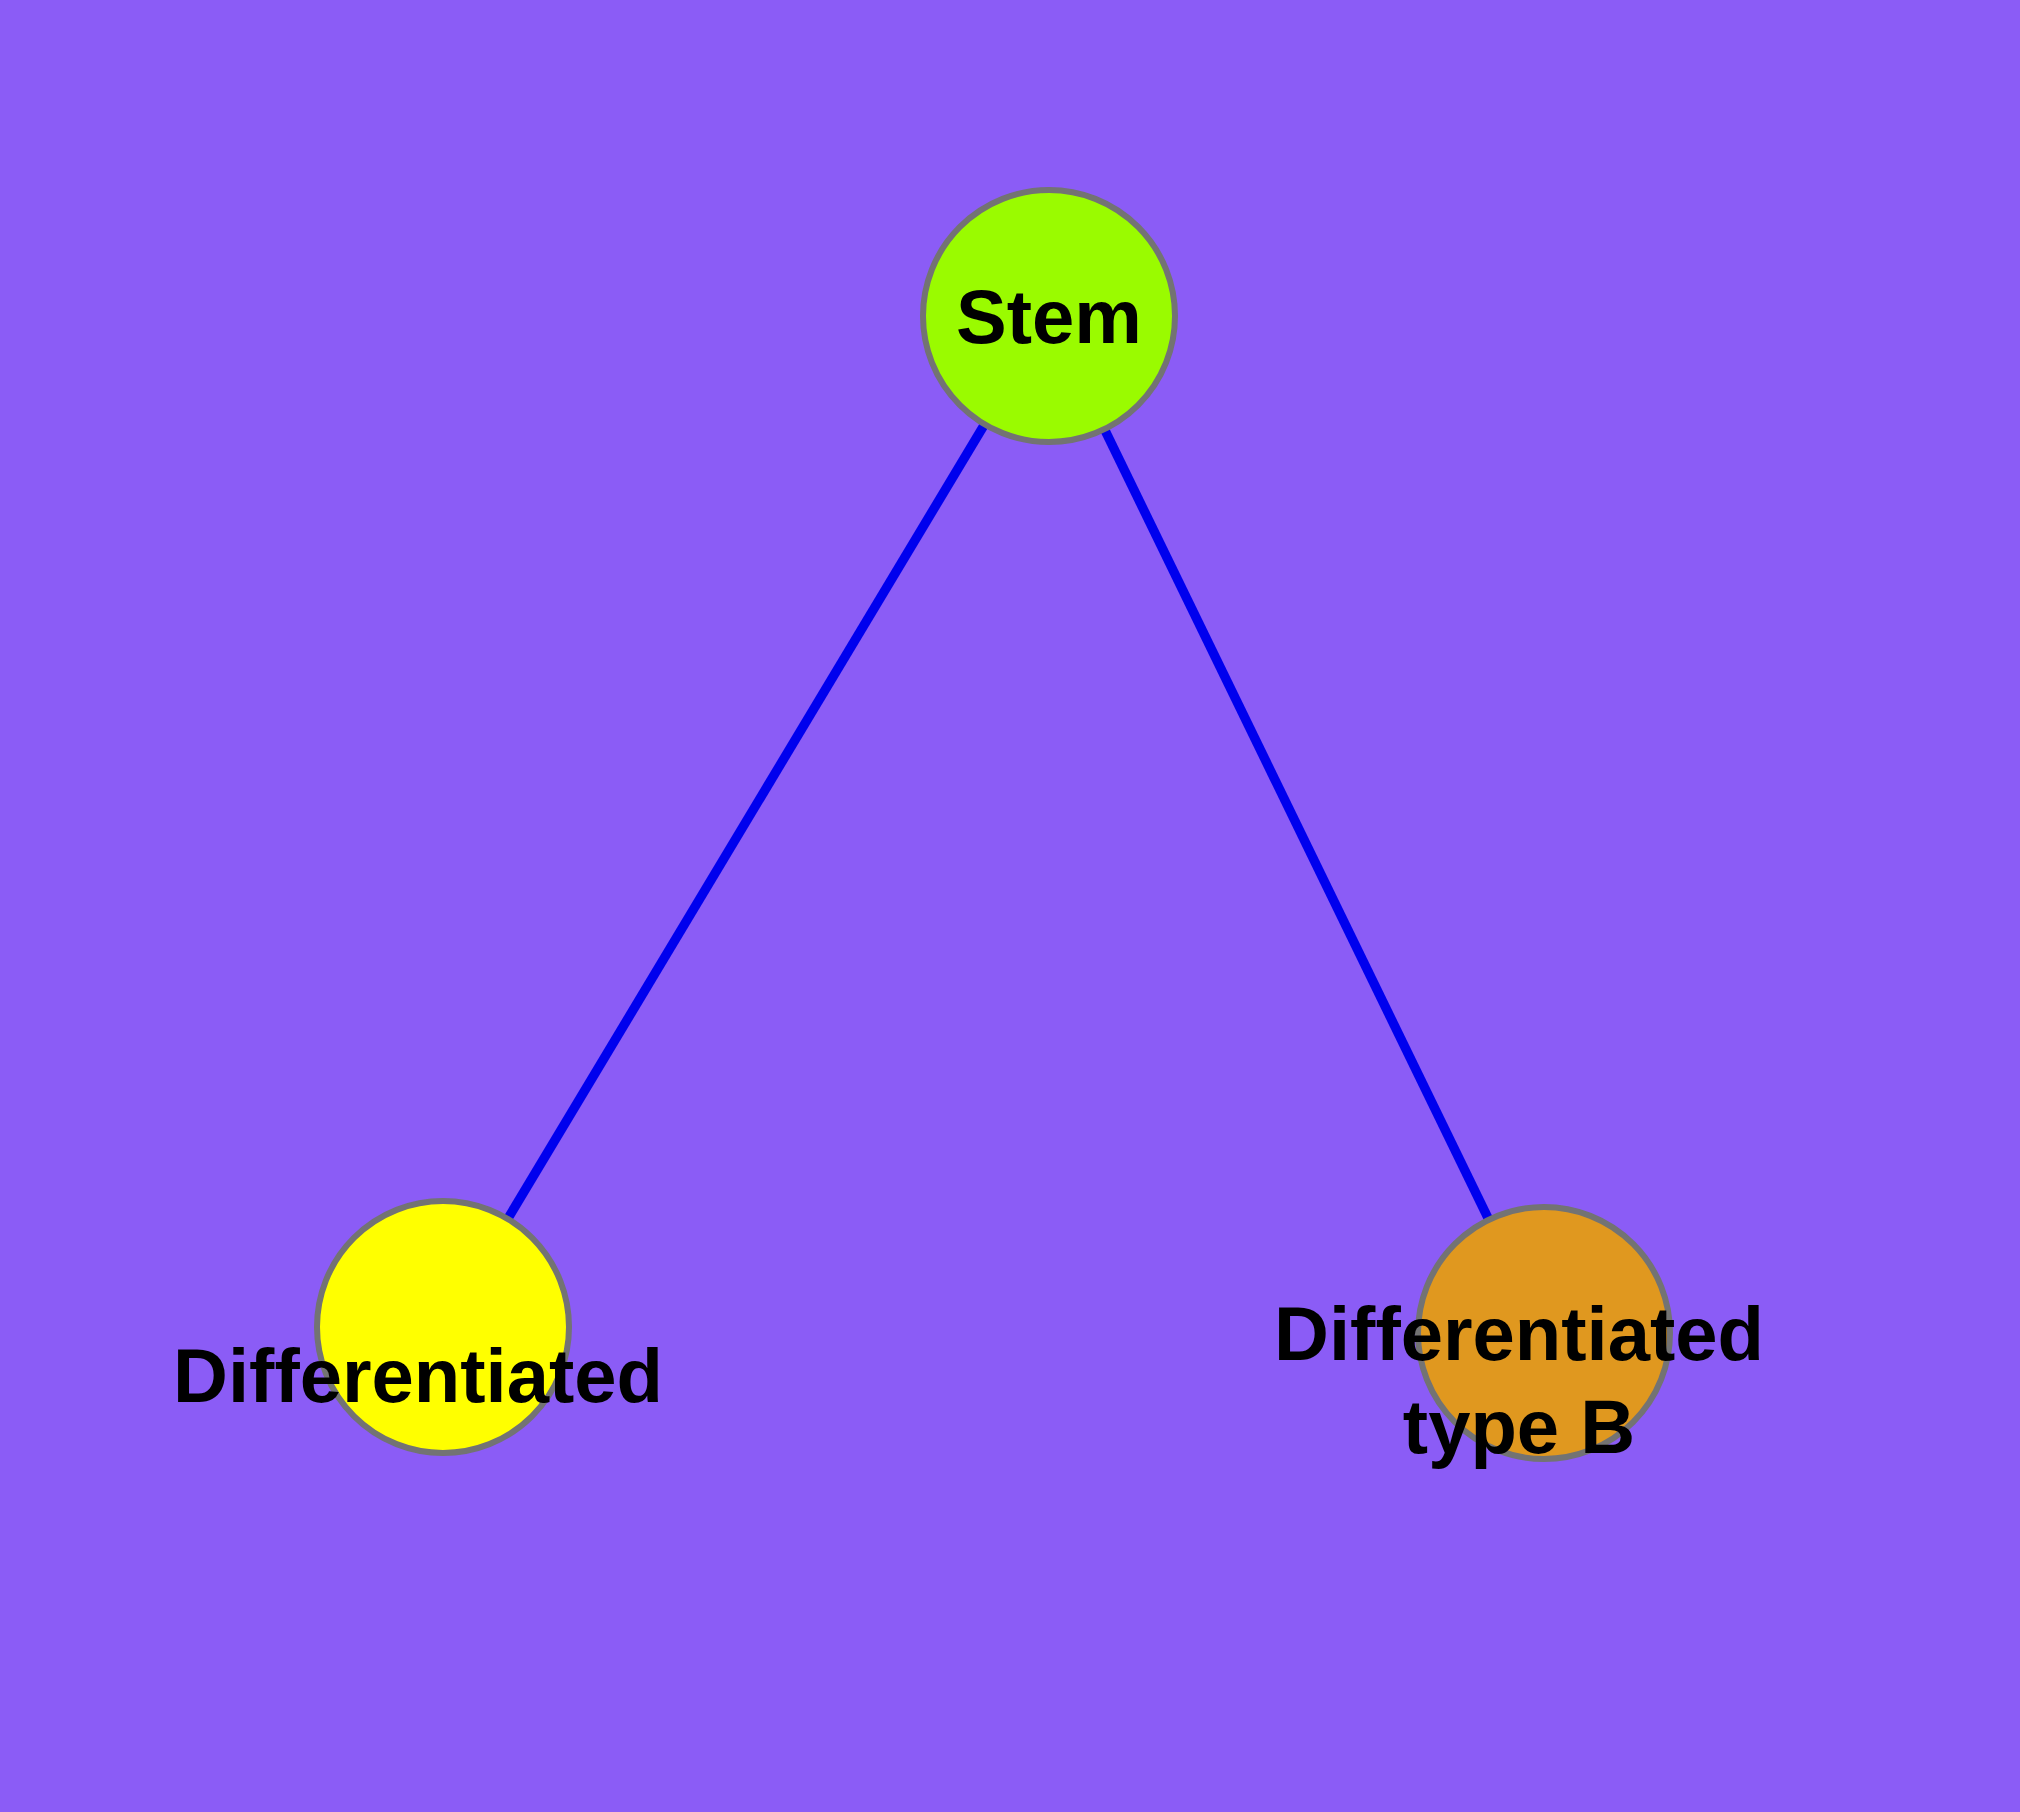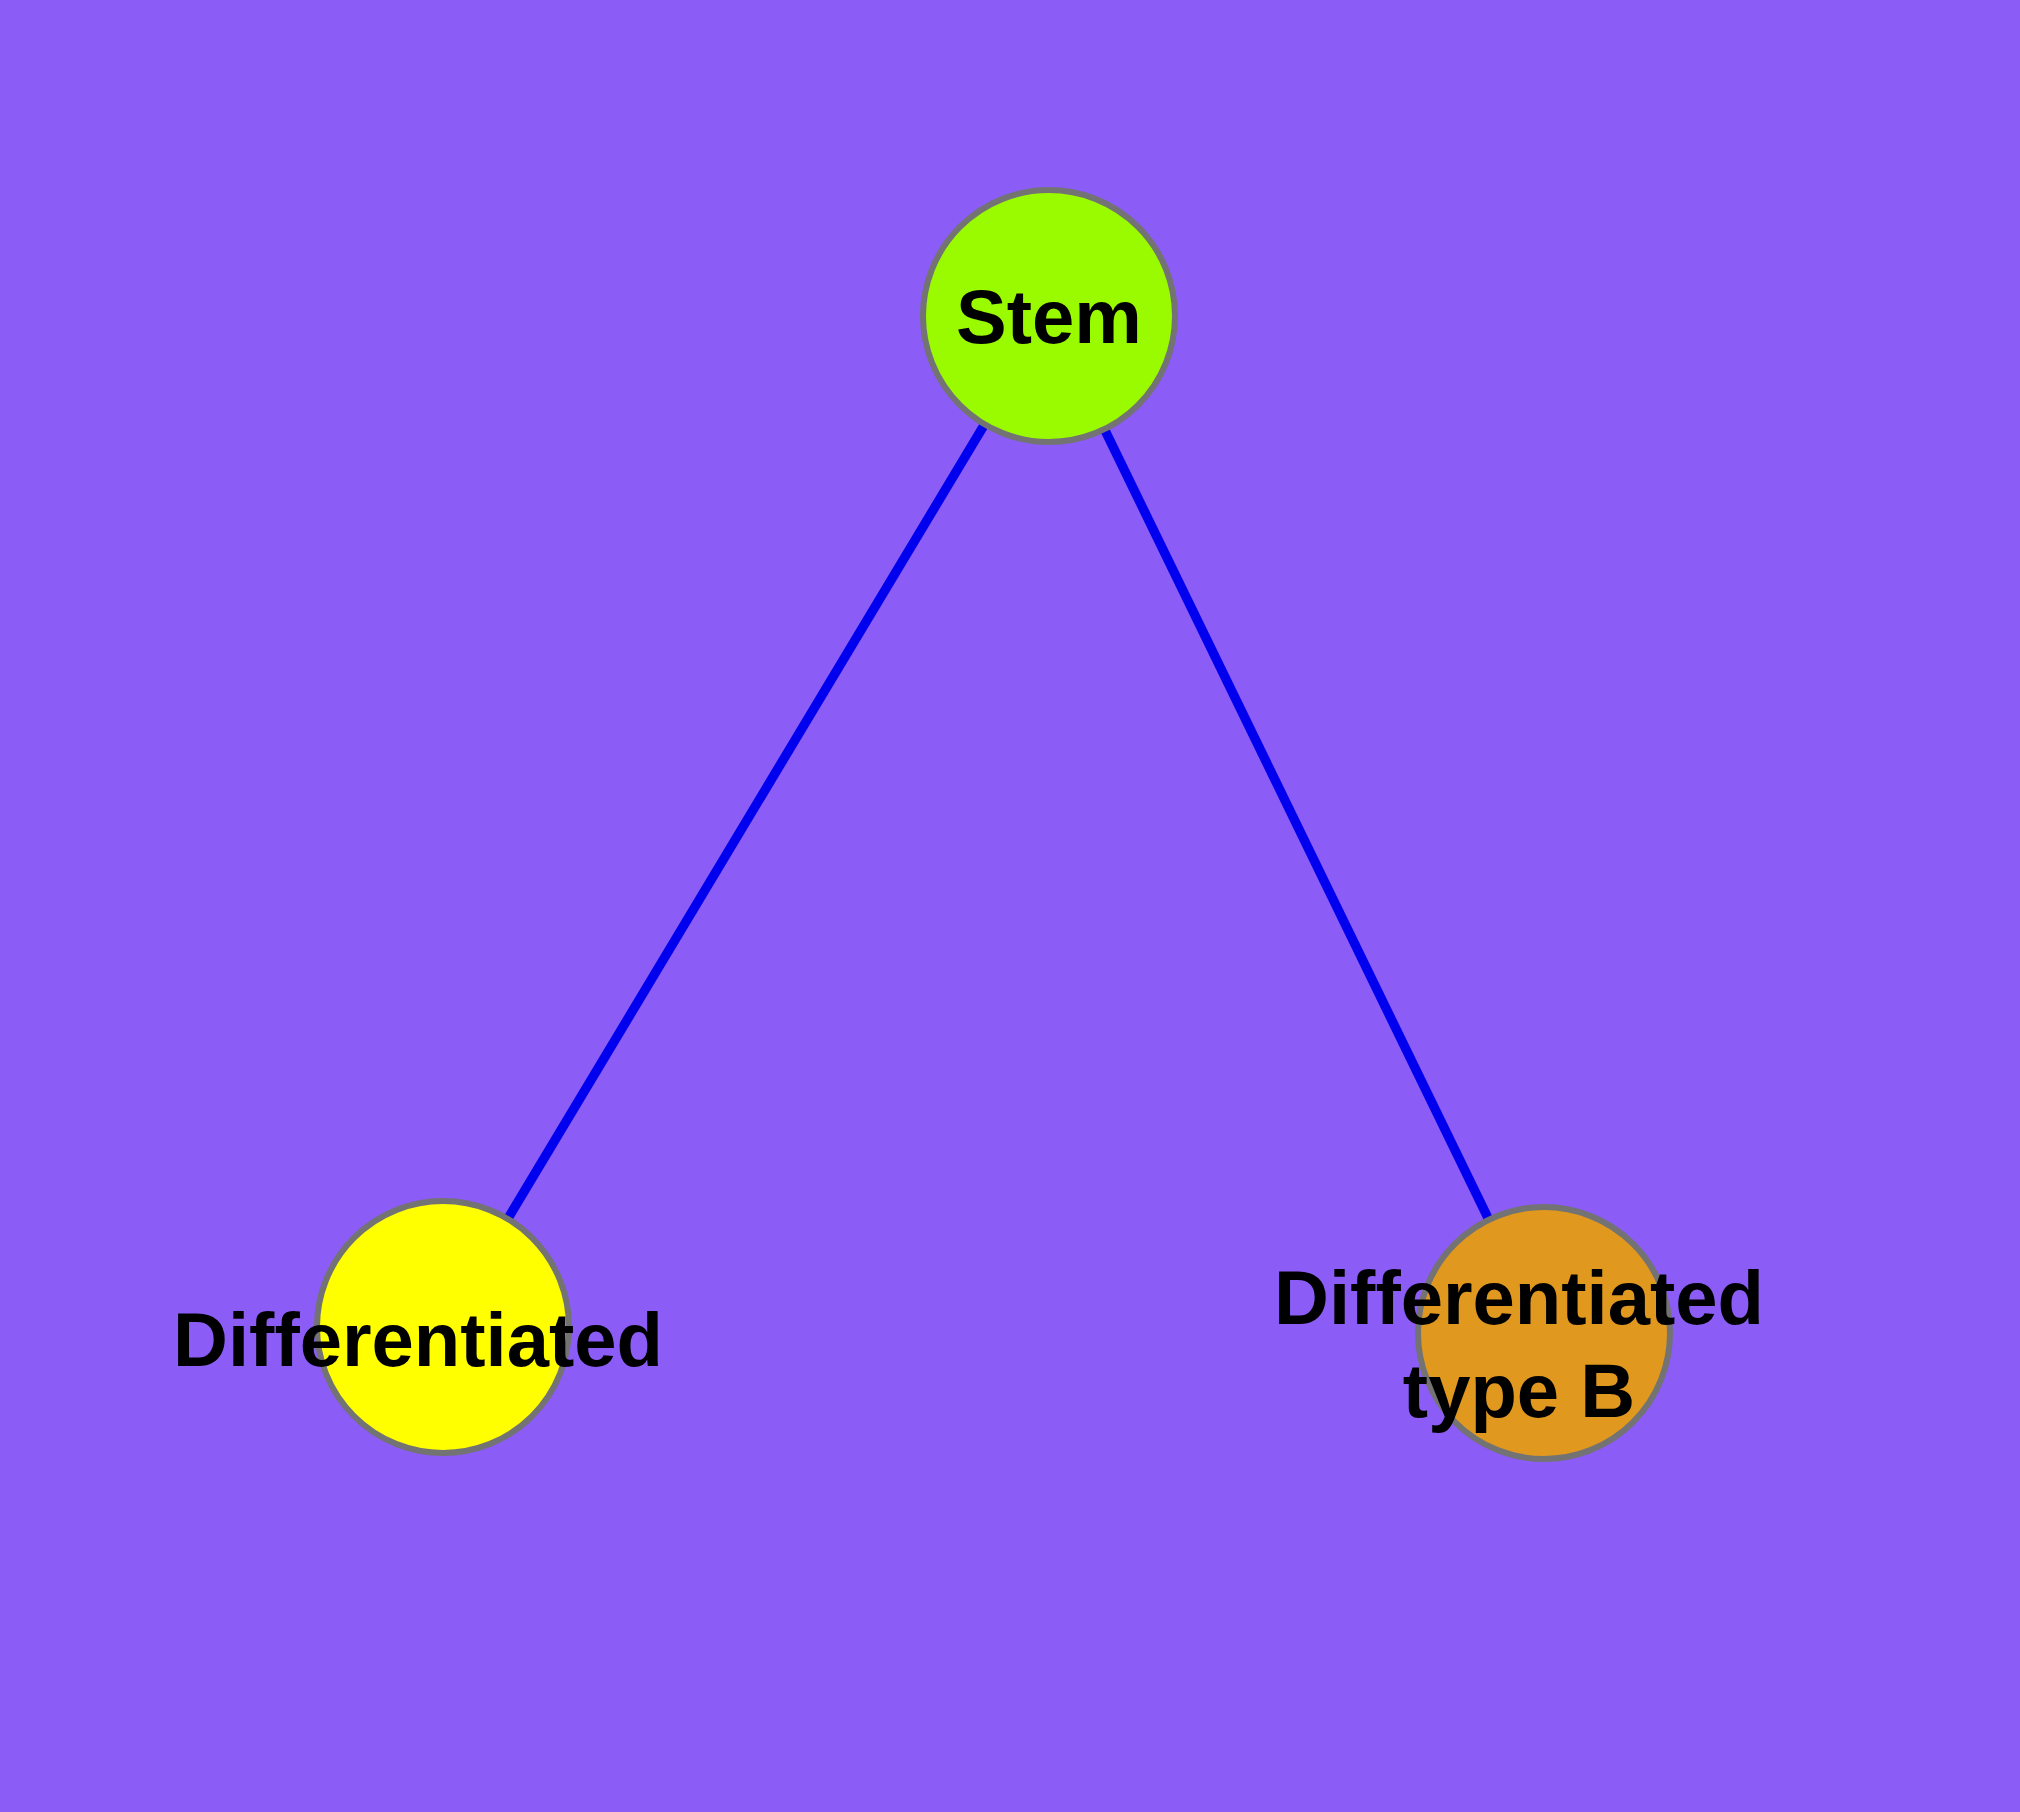--- a/index.html
+++ b/index.html
@@ -32,20 +32,21 @@
     transform: translate(-50%, -50%);
     text-align: center;
     font-weight: bold;
     font-size: 76px;
     line-height: 93px;
     color: #000000;
     white-space: nowrap;
   }
   .node-label.two-line {
     transform: translate(calc(-50% - 24px), calc(-50% + 12px));
+    margin-top: 36px;
   }
   .node-label span {
     display: block;
   }
 </style>
 </head>
 <body>
 
 <div class="canvas" id="canvas" style="background: #8b5cf6;">
 

